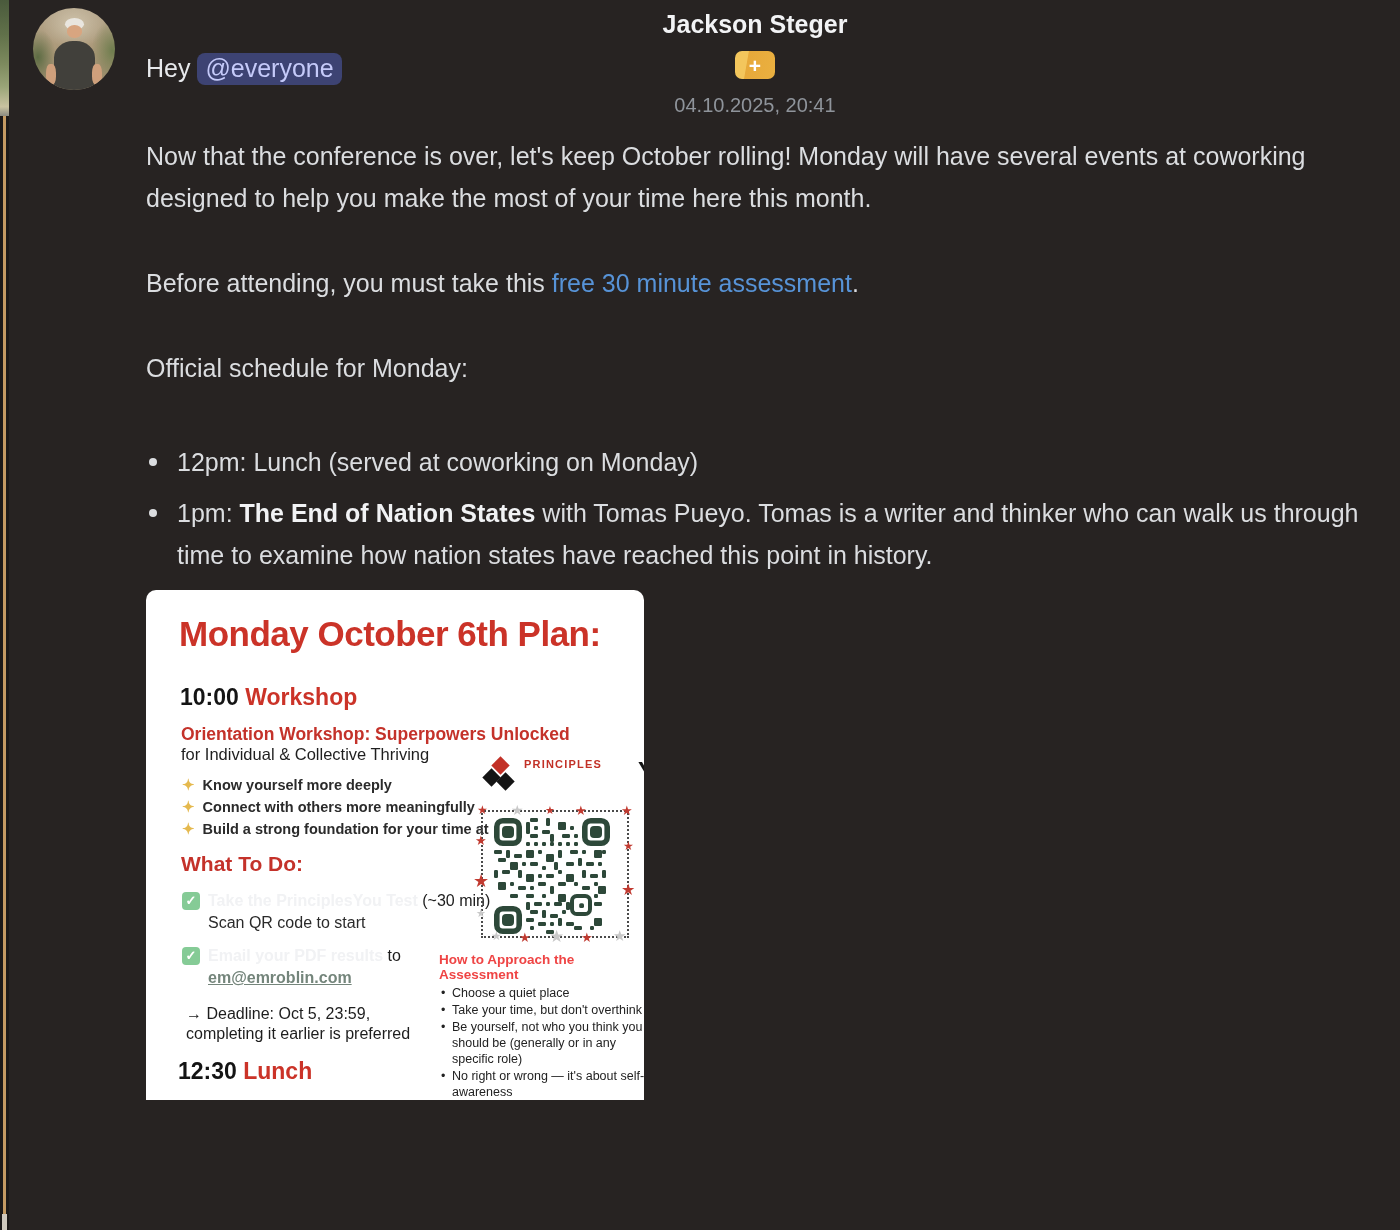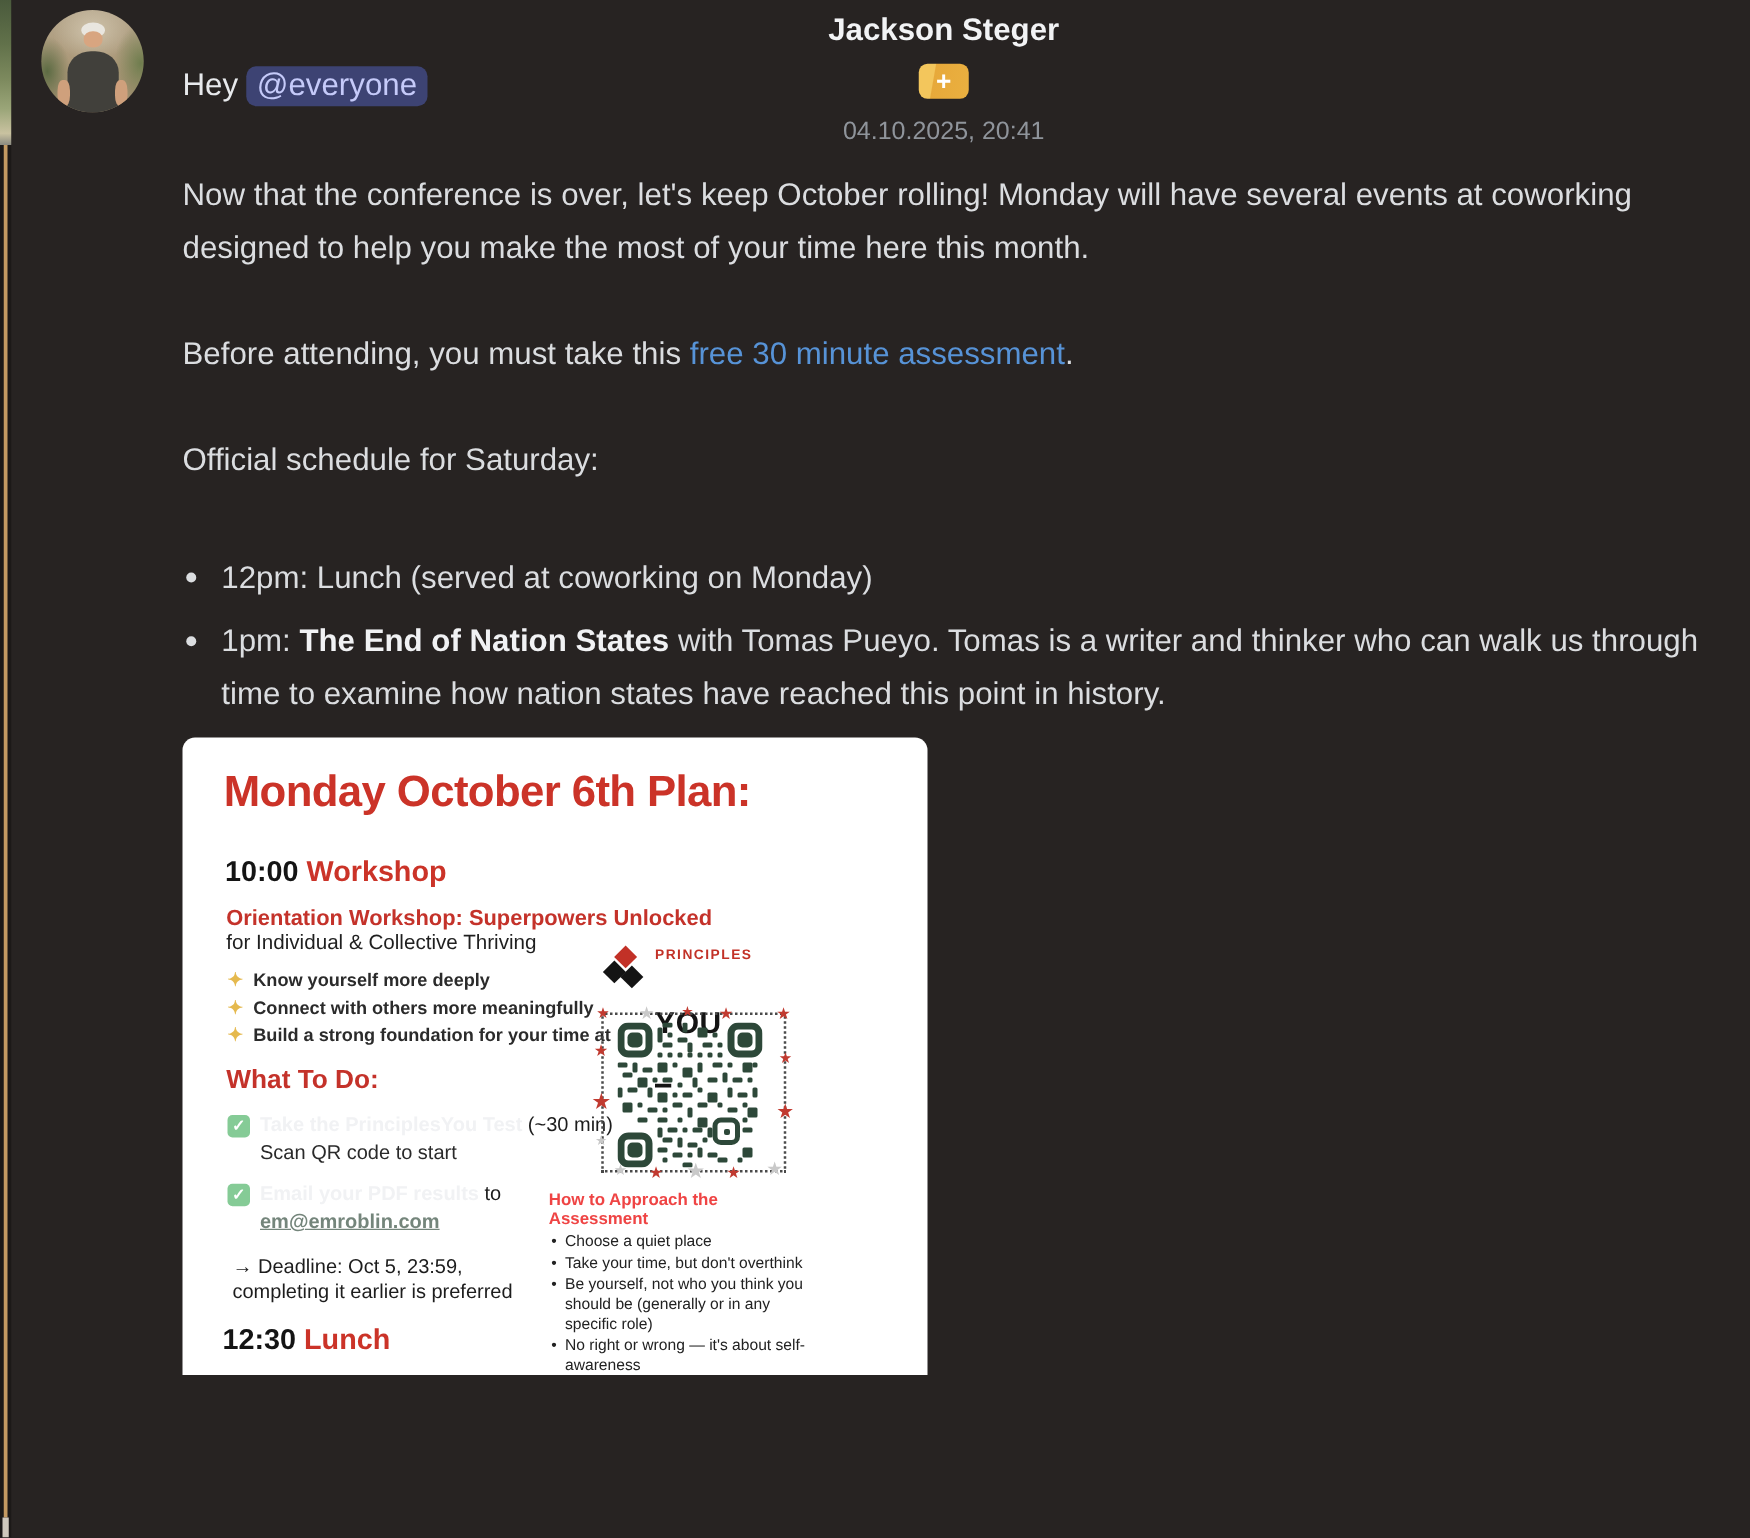--- a/index.html
+++ b/index.html
@@ -66,21 +66,21 @@
     position:relative; padding-left:31px; margin-bottom:9px;
     font-size:25px; line-height:42px; color:#dbdde0;
   }
   ul.schedule li::before {
     content:""; position:absolute; left:3px; top:17px;
     width:8px; height:8px; border-radius:50%; background:#dbdde0;
   }
 
   
   .poster {
-    position:relative; margin-top:14px; width:596px; height:510px;
+    position:relative; margin-top:14px; width:498px; height:510px;
     background:#ffffff; border-radius:10px 10px 0 0; overflow:hidden; cursor:pointer;
     color:#1d1d1d;
   }
   .poster .abs { position:absolute; }
   .p-title { left:33px; top:24px; font-size:35px; font-weight:800; color:#cb3328; letter-spacing:-0.5px; }
   .p-time { font-size:23px; font-weight:800; color:#141414; }
   .p-time .red { color:#cb3328; }
   .t1 { left:34px; top:94px; }
   .p-wheading { left:35px; top:134px; font-size:17.5px; font-weight:700; color:#c4322a; }
   .p-wsub { left:35px; top:155px; font-size:16.5px; color:#1f1f1f; }
@@ -109,21 +109,21 @@
   .deadline { left:40px; top:414px; font-size:16px; line-height:20px; color:#1d1d1d; }
   .t2 { left:32px; top:468px; }
 
   
   .pylogo { left:336px; top:168px; display:flex; gap:8px; align-items:flex-start; }
   .diamonds { position:relative; width:34px; height:34px; flex:0 0 auto; }
   .dia { position:absolute; width:13px; height:13px; transform:rotate(45deg); }
   .dia.red { background:#c23127; left:12px; top:1px; }
   .dia.b1 { background:#141414; left:3px; top:13px; }
   .dia.b2 { background:#141414; left:17px; top:17px; }
-  .pylogo .ptxt { display:flex; flex-direction:column;gap:36px; }
+  .pylogo .ptxt { display:flex; flex-direction:row;gap:36px; }
   .py-principles { font-size:11px; font-weight:800; color:#c23127; letter-spacing:1.2px; }
   .py-you { font-size:24px; font-weight:700; color:#141414; line-height:25px; letter-spacing:0.5px; }
   .py-underscore { width:13px; height:2.5px; background:#141414; margin-top:0px; }
 
   
   .qr-frame {
     left:335px; top:220px; width:148px; height:128px;
     border:2px dotted #4a4a4a;
   }
   .qr-inner { position:absolute; left:11px; top:6px; width:116px; height:116px; }
@@ -161,21 +161,21 @@
     <span class="username">Jackson Steger</span>
     <span class="badge">+</span>
     <span class="timestamp">04.10.2025, 20:41</span>
   </div>
 
   <div class="hey-line"><span>Hey </span><span class="mention">@everyone</span></div>
 
   <div class="msg">
     <p class="p1">Now that the conference is over, let's keep October rolling! Monday will have several events at coworking designed to help you make the most of your time here this month.</p>
     <p class="p2"><span>Before attending, you must take this </span><a class="link">free 30 minute assessment</a><span>.</span></p>
-    <p class="sched-heading">Official schedule for Saturday:</p>
+    <p class="sched-heading">Official schedule for Monday:</p>
 
     <ul class="schedule">
       <li><span>12pm: </span><b></b><span>Lunch (served at coworking on Monday)</span></li>
       <li><span>1pm: </span><b>The End of Nation States</b><span> with Tomas Pueyo. Tomas is a writer and thinker who can walk us through time to examine how nation states have reached this point in history.</span></li>
     </ul>
 
     <div class="poster">
       <div class="abs p-title">Monday October 6th Plan:</div>
 
       <div class="abs p-time t1"><span>10:00</span> <span class="red">Workshop</span></div>

